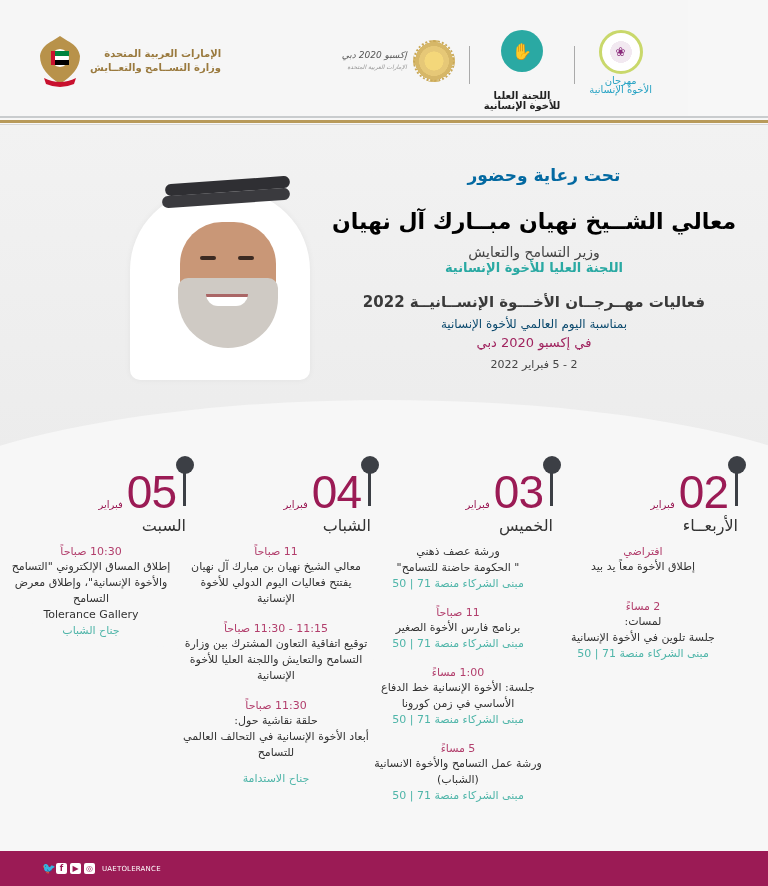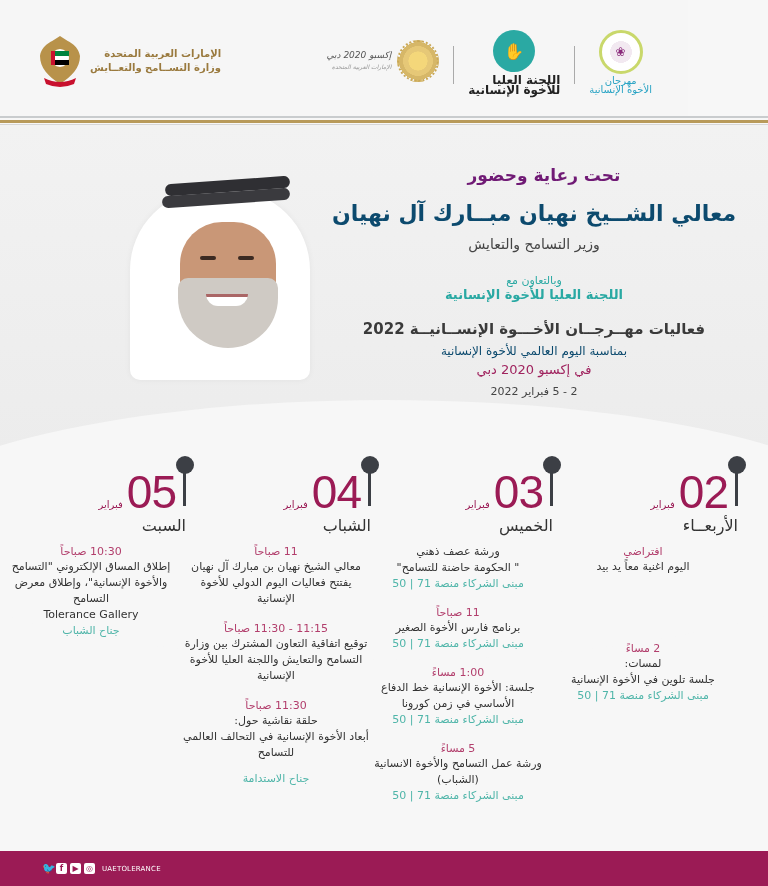--- a/index.html
+++ b/index.html
@@ -18,41 +18,41 @@
   .gov-text { direction: rtl; text-align: right; font-size: 10px; line-height: 14px; color: #9a7a3e; font-weight: bold; }
 
   .logos { position: absolute; right: 36px; top: 30px; display: flex; align-items: flex-start; gap: 14px; direction: ltr; }
   .logo-expo { display: flex; align-items: center; gap: 6px; margin-top: 10px; font-style: italic; }
   .expo-ring { width: 42px; height: 42px; border-radius: 50%; background: radial-gradient(circle, #f4d77a 0 35%, #e6c877 36% 55%, #d6b768 56% 70%, transparent 71%); border: 2px dotted #c9a857; }
   .expo-text { direction: rtl; text-align: right; font-size: 9px; color: #555; line-height: 11px; }
   .expo-text .small { font-size: 6px; color: #999; }
   .divider { width: 1px; height: 38px; background: #aaa; margin-top: 16px; }
   .logo-committee { display: flex; flex-direction: column; align-items: center; }
   .teal-circle { width: 42px; height: 42px; border-radius: 50%; background: #2aa9a3; display: flex; align-items: center; justify-content: center; color: #fff; font-size: 16px; }
-  .committee-text { direction: rtl; font-size: 12px; font-weight: bold; text-align: right; line-height: 10px; margin-top: 3px; color: #222; }
+  .committee-text { direction: rtl; font-size: 10px; font-weight: bold; text-align: center; line-height: 10px; margin-top: 19px; color: #222; }
   .logo-festival { display: flex; flex-direction: column; align-items: center; }
   .festival-circle { width: 44px; height: 44px; border-radius: 50%; border: 3px solid #c9d86b; background: radial-gradient(circle, #f2e9f1 0 40%, #fff 41%); display: flex; align-items: center; justify-content: center; font-size: 12px; color: #8b2b7c; }
   .festival-text { direction: rtl; font-size: 10px; color: #28a3c4; text-align: center; line-height: 9px; margin-top: 2px; }
 
   
   .hero { position: absolute; left: 0; top: 125px; width: 768px; height: 330px; background: linear-gradient(180deg, #f2f2f2 0%, #ececec 100%); }
   .hero-curve { position: absolute; left: -120px; top: 400px; width: 1010px; height: 260px; border-radius: 50%; background: #f7f7f7; }
 
   .portrait { position: absolute; left: 110px; top: 160px; width: 210px; height: 210px; }
   .portrait .ghutra { position: absolute; left: 20px; top: 30px; width: 180px; height: 190px; background: #fff; border-radius: 80px 80px 10px 10px; box-shadow: 0 0 6px rgba(0,0,0,0.05); }
   .portrait .agal1 { position: absolute; left: 55px; top: 20px; width: 125px; height: 12px; background: #2f2f33; border-radius: 6px; transform: rotate(-4deg); }
   .portrait .agal2 { position: absolute; left: 52px; top: 32px; width: 128px; height: 12px; background: #3a3a3e; border-radius: 6px; transform: rotate(-4deg); }
   .portrait .face { position: absolute; left: 70px; top: 62px; width: 96px; height: 112px; background: #c99777; border-radius: 42px 42px 48px 48px; }
   .portrait .beard { position: absolute; left: 68px; top: 118px; width: 100px; height: 70px; background: #cfcac4; border-radius: 10px 10px 50px 50px; }
   .portrait .smile { position: absolute; left: 96px; top: 134px; width: 42px; height: 12px; background: #fff; border-radius: 0 0 20px 20px; border-top: 3px solid #a66; }
   .portrait .eye { position: absolute; top: 96px; width: 16px; height: 4px; background: #3b2a22; border-radius: 3px; }
 
   .hero-text { position: absolute; right: 24px; top: 165px; width: 420px; direction: rtl; text-align: center; }
-  .hero-text .under { font-size: 17px; font-weight: bold; color: #701a75; margin-left: 20px; }
-  .hero-text .name { font-size: 22px; font-weight: bold; color: #0c4a6e; margin-top: 16px; letter-spacing: 0.3px; }
+  .hero-text .under { font-size: 17px; font-weight: bold; color: #0369a1; margin-left: 20px; }
+  .hero-text .name { font-size: 22px; font-weight: bold; color: #000000; margin-top: 24px; letter-spacing: 0.3px; }
   .hero-text .title { font-size: 14px; color: #444; margin-top: 10px; }
   .hero-text .coop { font-size: 11px; color: #2aa9a3; margin-top: 22px; }
   .hero-text .committee { font-size: 13px; color: #2aa9a3; font-weight: bold; }
   .hero-text .festival { font-size: 15px; font-weight: bold; color: #3a3a3a; margin-top: 18px; }
   .hero-text .occasion { font-size: 12px; color: #0c4a6e; margin-top: 6px; }
   .hero-text .venue { font-size: 13px; color: #a0245f; margin-top: 4px; }
   .hero-text .dates { font-size: 11px; color: #444; margin-top: 8px; direction: rtl; }
 
   
   .day { position: absolute; top: 456px; width: 180px; direction: rtl; text-align: center; }
@@ -136,45 +136,44 @@
   <div class="beard"></div>
   <div class="smile"></div>
   <div class="agal1"></div>
   <div class="agal2"></div>
 </div>
 
 <div class="hero-text">
   <div class="under">تحت رعاية وحضور</div>
   <div class="name">معالي الشــيخ نهيان مبــارك آل نهيان</div>
   <div class="title">وزير التسامح والتعايش</div>
-  <div class="coop">وبالتعاون مع</div>
   <div class="committee">اللجنة العليا للأخوة الإنسانية</div>
   <div class="festival">فعاليات مهــرجــان الأخـــوة الإنســانيــة 2022</div>
   <div class="occasion">بمناسبة اليوم العالمي للأخوة الإنسانية</div>
   <div class="venue">في إكسبو 2020 دبي</div>
   <div class="dates">2 - 5 فبراير 2022</div>
 </div>
 
 <div id="timeline">
     <div class="day" style="right: 30px; height: 390px;">
     <div class="pin" style="right:-8px"></div>
     <div class="pin-stem" style="right:0px"></div>
     <div class="day-head" style="right:10px">
       <span class="day-month">فبراير</span>
       <span class="day-num">02</span>
     </div>
     <div class="weekday" style="right:0">الأربعــاء</div>
     <div class="events" style="right:0">
 
         <div class="event">
           <div class="time">افتراضي</div>
-          <div class="desc" style="white-space:pre-line">اليوم اغنية معاً يد بيد</div>
-
-        </div>
-        <div class="event" style="margin-top:66px">
+          <div class="desc" style="white-space:pre-line">إطلاق الأخوة معاً يد بيد</div>
+
+        </div>
+        <div class="event" style="margin-top:24px">
           <div class="time">2 مساءً</div>
           <div class="desc" style="white-space:pre-line">لمسات:
 جلسة تلوين في الأخوة الإنسانية</div>
           <div class="loc">مبنى الشركاء منصة 71 | 50</div>
         </div>
     </div>
     </div>
     <div class="day" style="right: 215px; height: 390px;">
     <div class="pin" style="right:-8px"></div>
     <div class="pin-stem" style="right:0px"></div>

